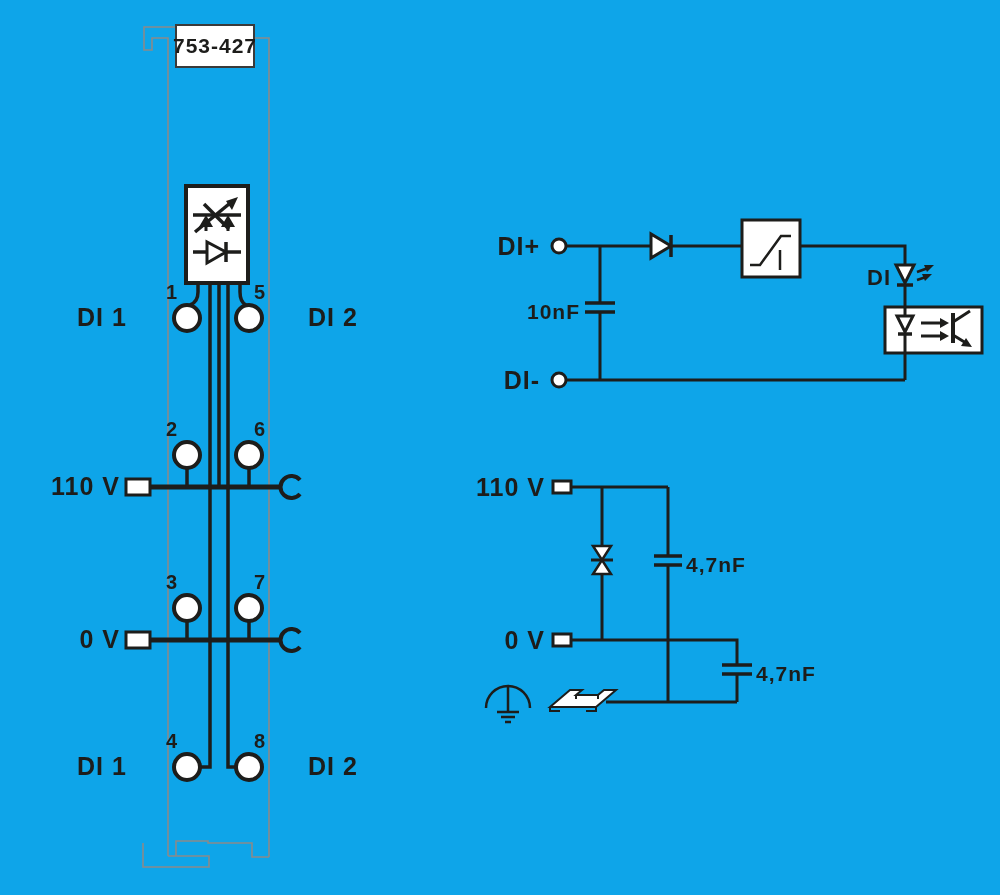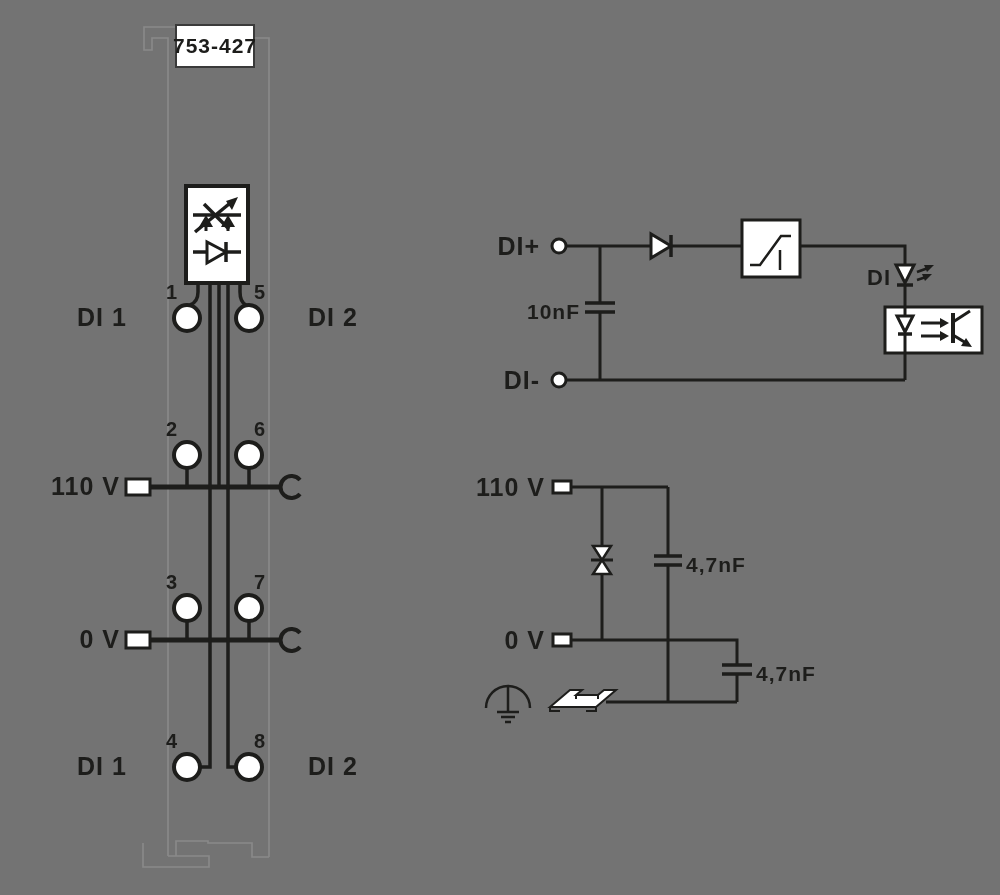--- a/index.html
+++ b/index.html
@@ -1,16 +1,16 @@
 <!DOCTYPE html>
 <html><head>
 <meta charset="utf-8">
 <style>
   html,body{margin:0;padding:0;background:#ffffff;}
-  .stage{position:relative;width:1000px;height:895px;background:#737373;overflow:hidden;text-align:center;}
+  .stage{position:relative;width:1000px;height:895px;background:#0ea5e9;overflow:hidden;text-align:center;}
   svg{display:block;}
   .lbl{font-family:"Liberation Sans",sans-serif;font-weight:700;fill:#1d1d1b;letter-spacing:1px;}
   .s25{font-size:25px;}
   .s22{font-size:22px;}
   .s21{font-size:21px;}
   .s20{font-size:20px;}
   .wire{stroke:#1d1d1b;fill:none;}
   .outline{stroke:#8a8a8a;stroke-width:1.6;fill:none;}
   .whitefill{fill:#ffffff;}
   .blackfill{fill:#1d1d1b;stroke:none;}

